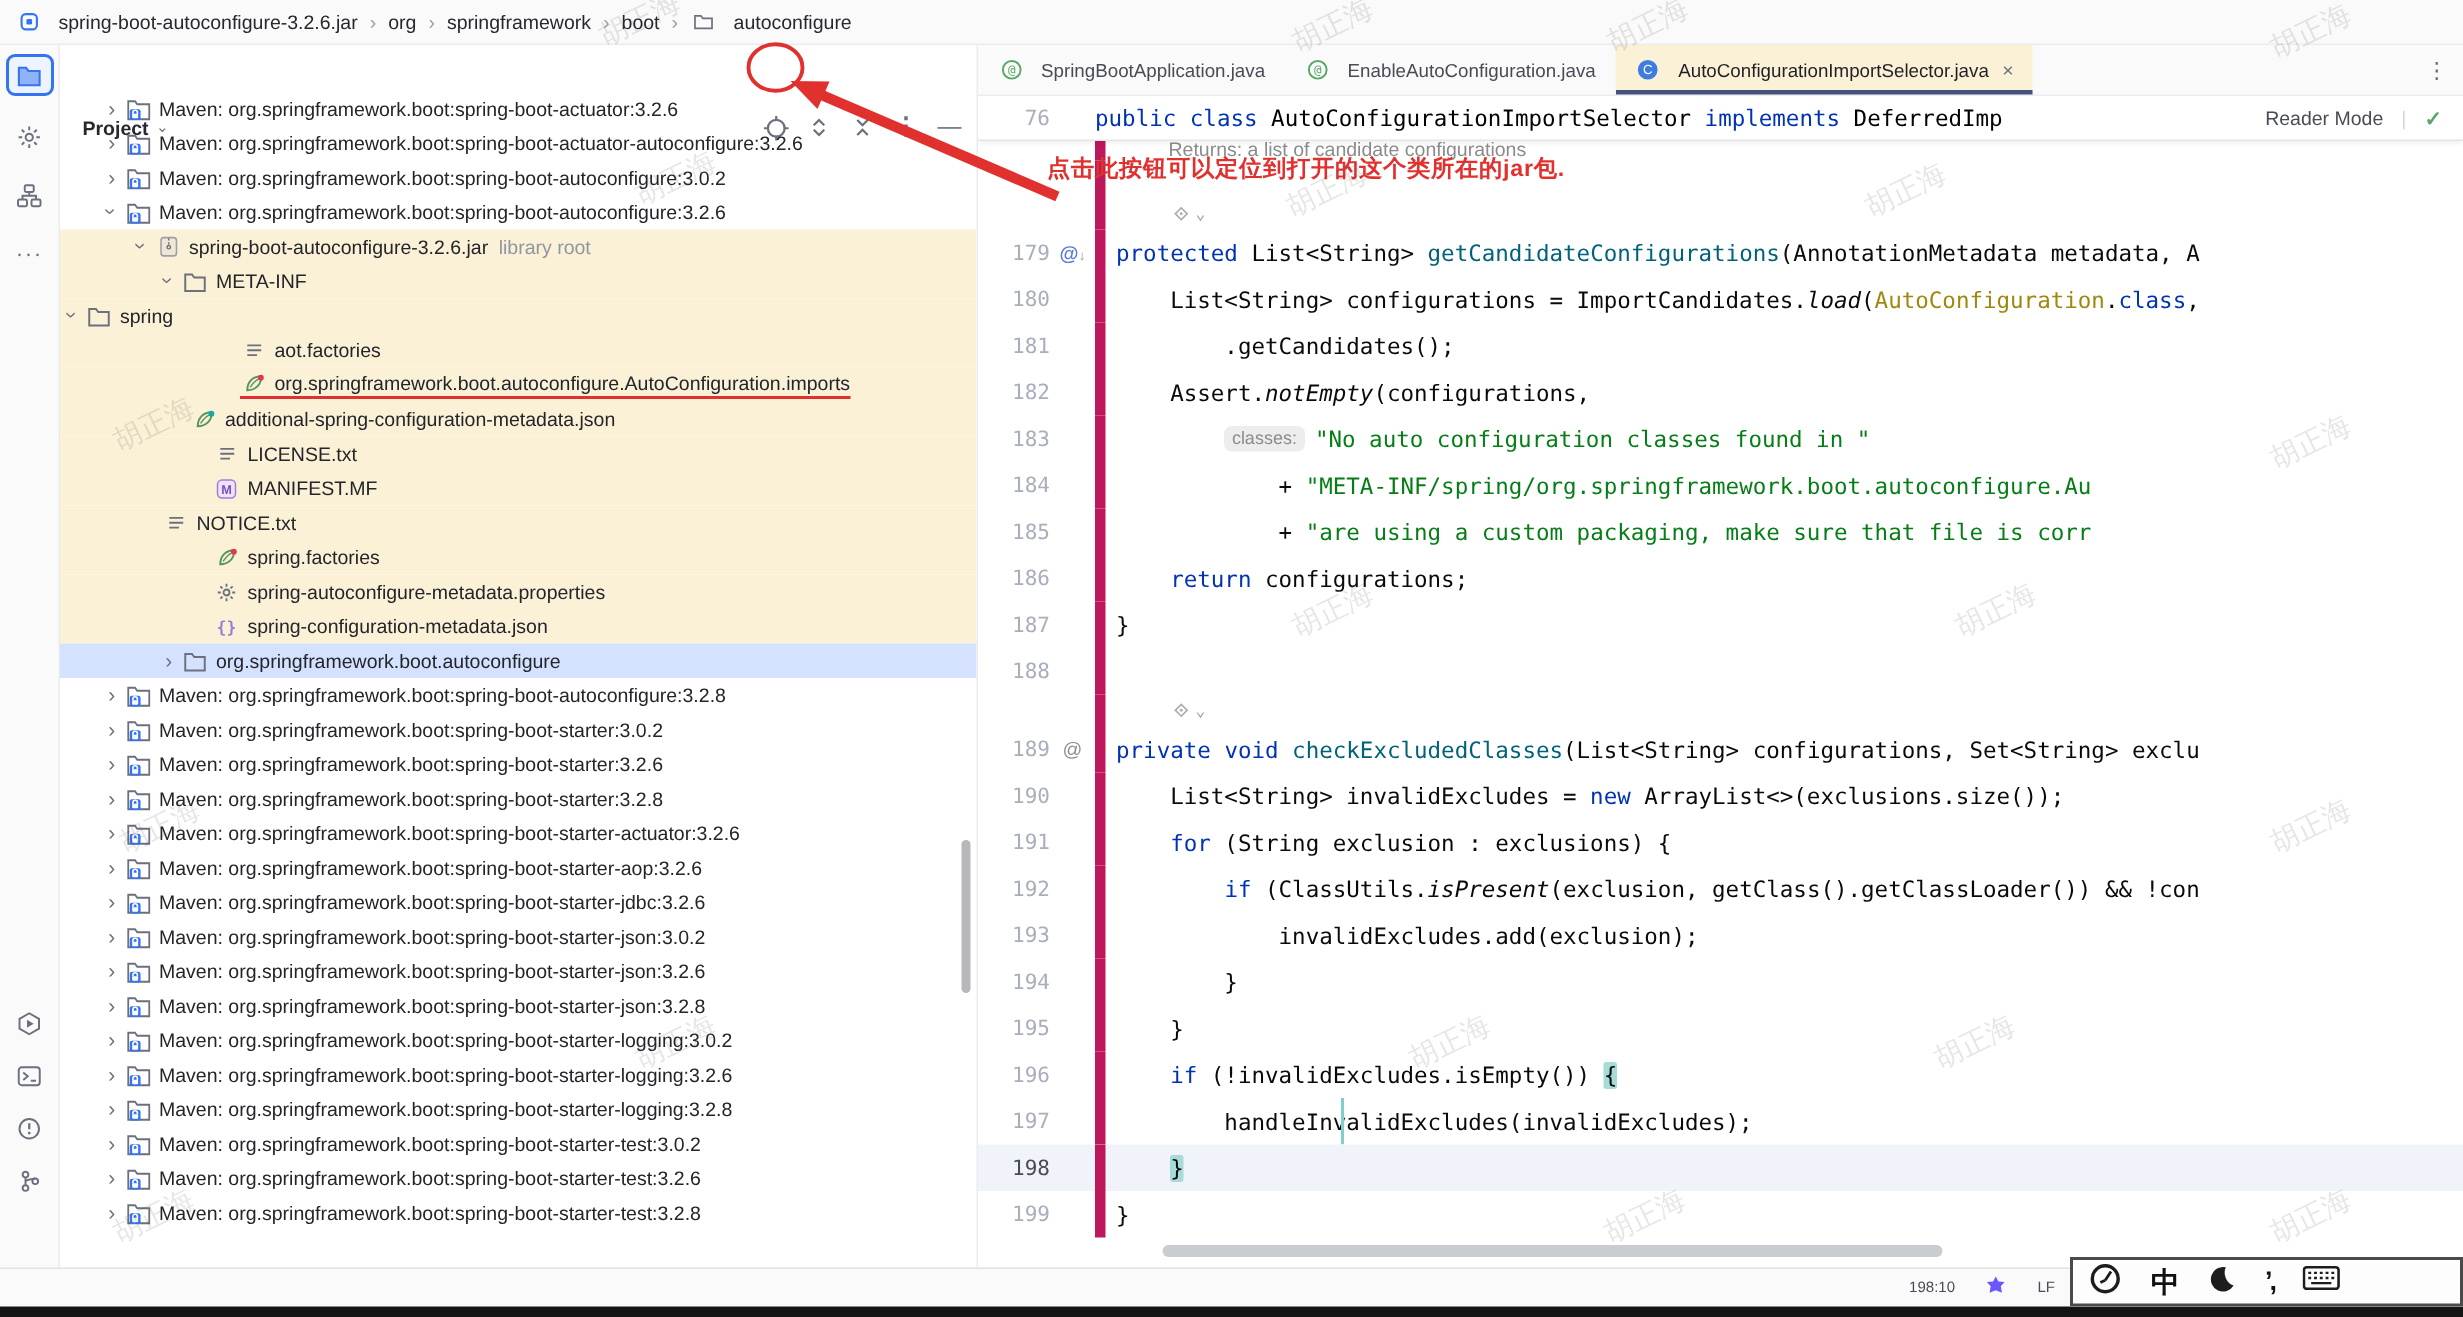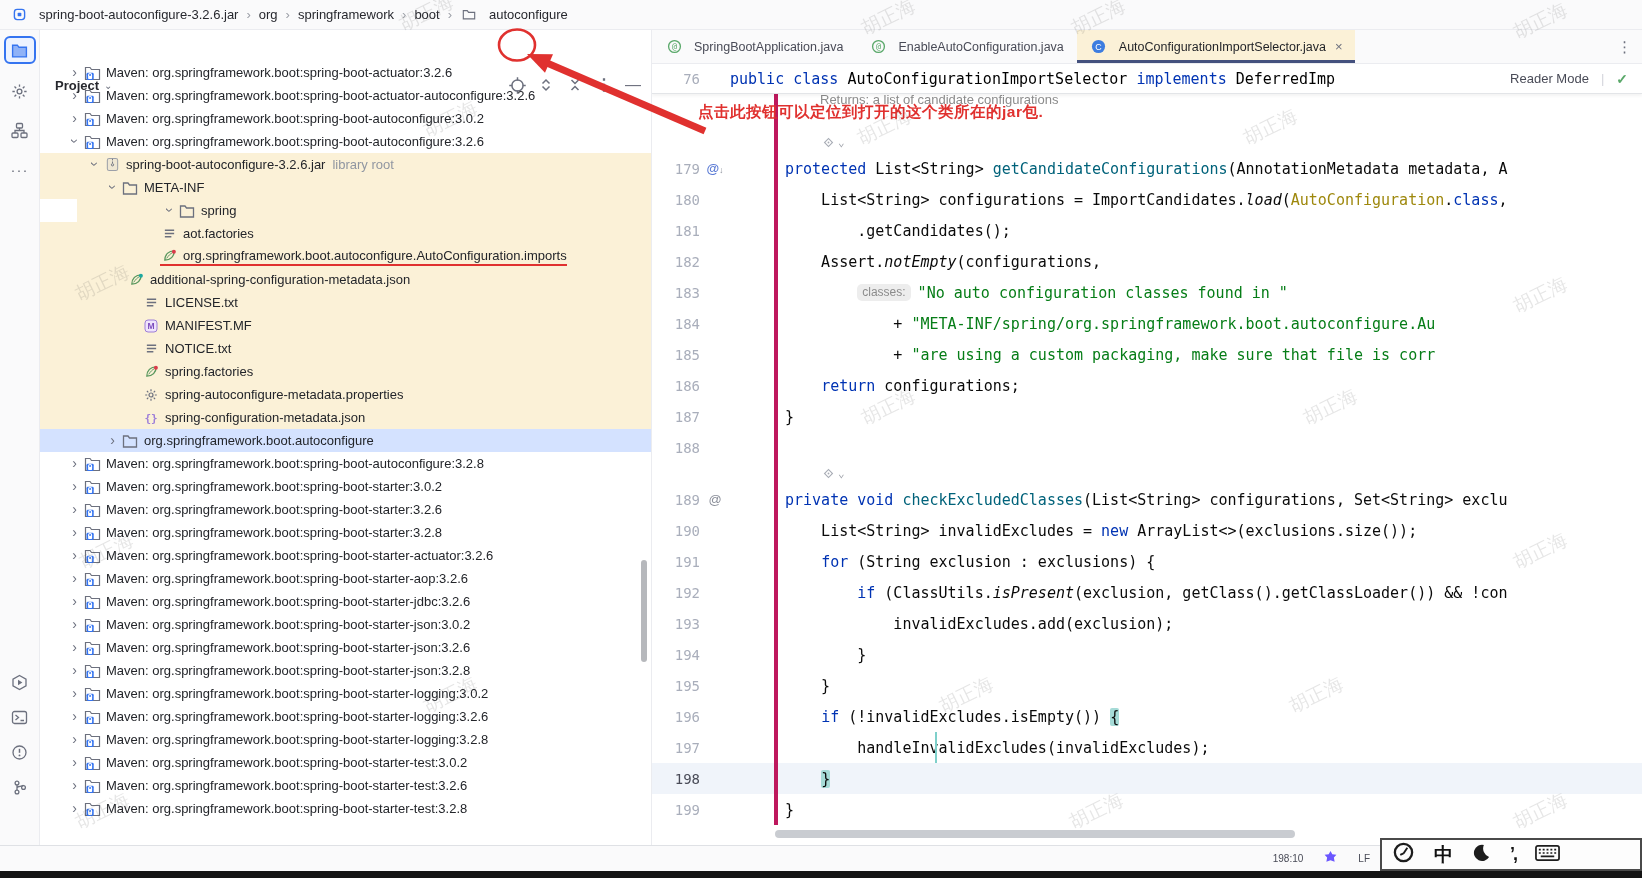--- a/index.html
+++ b/index.html
@@ -52,23 +52,23 @@
           box-shadow:0 2px 3px rgba(0,0,0,.05);position:relative;z-index:6;
           font-family:"DejaVu Sans Mono",monospace;font-size:15px;}
   .lncol{width:48px;flex:none;text-align:right;color:#A9AEBB;font-family:"DejaVu Sans Mono",monospace;font-size:14px;}
   .gicol{width:30px;flex:none;display:flex;align-items:center;justify-content:center;}
   .readermode{position:absolute;right:14px;top:0;height:100%;display:flex;align-items:center;gap:12px;
               font-family:"Liberation Sans",sans-serif;font-size:13px;color:#494B57;}
   .rm-sep{color:#D3D5DB;}
   .rm-check{color:#59A869;font-weight:bold;font-size:14px;}
   #code{position:absolute;top:62px;left:0;right:0;bottom:0;}
   .crow{display:flex;align-items:center;height:31px;position:relative;}
-  .crow .ct{flex:1;height:100%;border-left:4px solid #be185d;display:flex;align-items:center;
+  .crow .ct{flex:1;height:100%;border-left:7px solid #be185d;display:flex;align-items:center;
             padding-left:7px;font-family:"DejaVu Sans Mono",monospace;font-size:15px;color:#0a0a0a;
-            white-space:pre;overflow:hidden;position:relative;margin-left:44px;}
+            white-space:pre;overflow:hidden;position:relative;}
   .crow.cur{background:#F0F4FA;}
   .crow.cur .lncol{color:#494B57;}
   .crow.jdoc{height:15px;}
   .crow.jdoc .ct{font-size:13px;color:#8C8C8C;padding-left:42px;align-items:flex-end;font-family:"Liberation Sans",sans-serif;}
   .crow.gap{height:25px;}
   .crow.inlay{height:21px;}
   .crow.inlay .ct{color:#9DA0A8;font-size:11px;padding-left:44px;gap:3px;}
   .k{color:#0033B3;} .s{color:#067D17;} .m{color:#00627A;} .c{color:#9E880D;}
   .i{font-style:italic;}
   .b{background:#A6DBD7;border-radius:2px;}
@@ -279,21 +279,21 @@
       </div>
       <div class="trow yellow" style="padding-left: 64px;">
         <span class="chev down">›</span>
         <span class="ticon">
           <svg width="16" height="14" viewBox="0 0 16 14">
             <path d="M1.5 2h4.5l1.5 2h7v9h-13z" fill="none" stroke="#6C707E" stroke-width="1.3"></path>
           </svg>
         </span>
         <span class="tlabel">META-INF</span>
       </div>
-      <div class="trow yellow" style="padding-left: 84px; margin-left: 37px;">
+      <div class="trow yellow" style="">
         <span class="chev down">›</span>
         <span class="ticon">
           <svg width="16" height="14" viewBox="0 0 16 14">
             <path d="M1.5 2h4.5l1.5 2h7v9h-13z" fill="none" stroke="#6C707E" stroke-width="1.3"></path>
           </svg>
         </span>
         <span class="tlabel">spring</span>
       </div>
       <div class="trow yellow" style="padding-left: 120px;">
         <span class="ticon">
@@ -335,21 +335,21 @@
       </div>
       <div class="trow yellow" style="padding-left: 102px;">
         <span class="ticon">
           <svg width="14" height="14" viewBox="0 0 14 14">
             <rect x="1" y="1" width="12" height="12" rx="3" fill="#EFE3FC" stroke="#9D7ED8"></rect>
             <text x="7" y="10.3" font-size="8.5" text-anchor="middle" fill="#7C4DBE" font-family="sans-serif" font-weight="bold">M</text>
           </svg>
         </span>
         <span class="tlabel">MANIFEST.MF</span>
       </div>
-      <div class="trow yellow" style="padding-left: 102px;">
+      <div class="trow yellow" style="padding-left: 68px;">
         <span class="ticon">
           <svg width="13" height="13" viewBox="0 0 14 14">
             <path d="M2 3.5h10M2 7h10M2 10.5h7" stroke="#6C707E" stroke-width="1.4" fill="none"></path>
           </svg>
         </span>
         <span class="tlabel">NOTICE.txt</span>
       </div>
       <div class="trow yellow" style="padding-left: 102px;">
         <span class="ticon">
           <svg width="15" height="15" viewBox="0 0 16 16">

